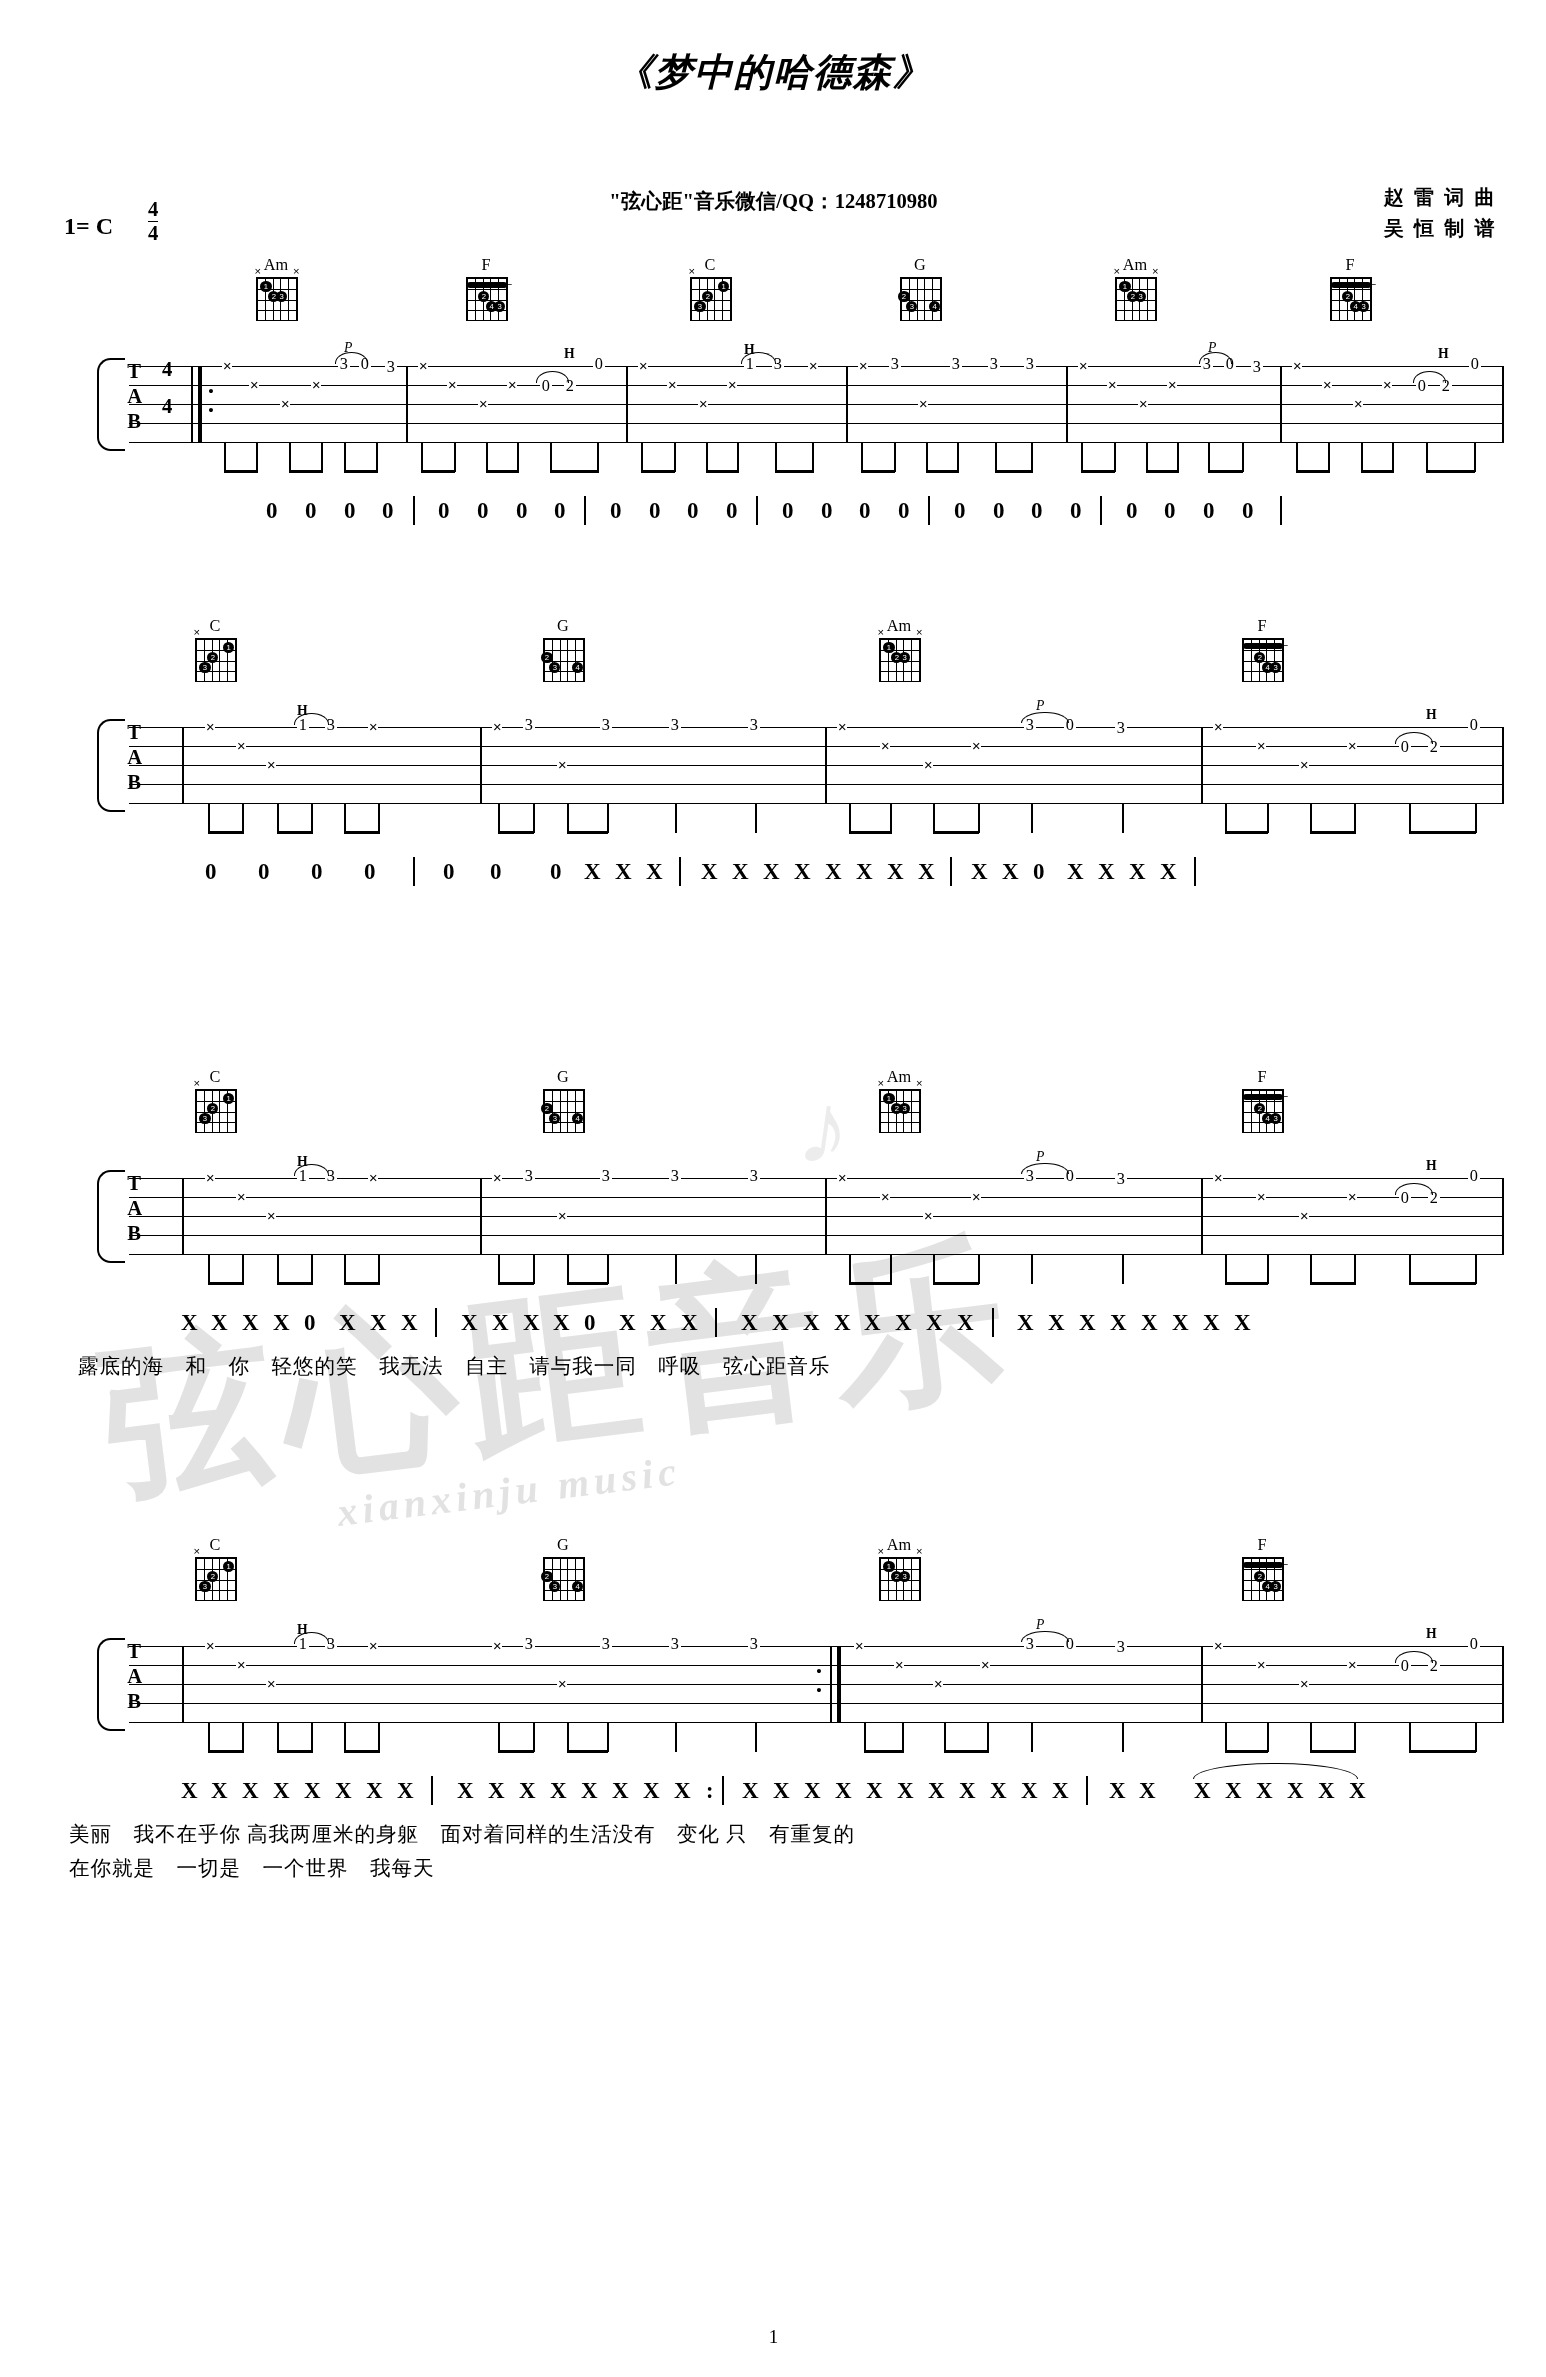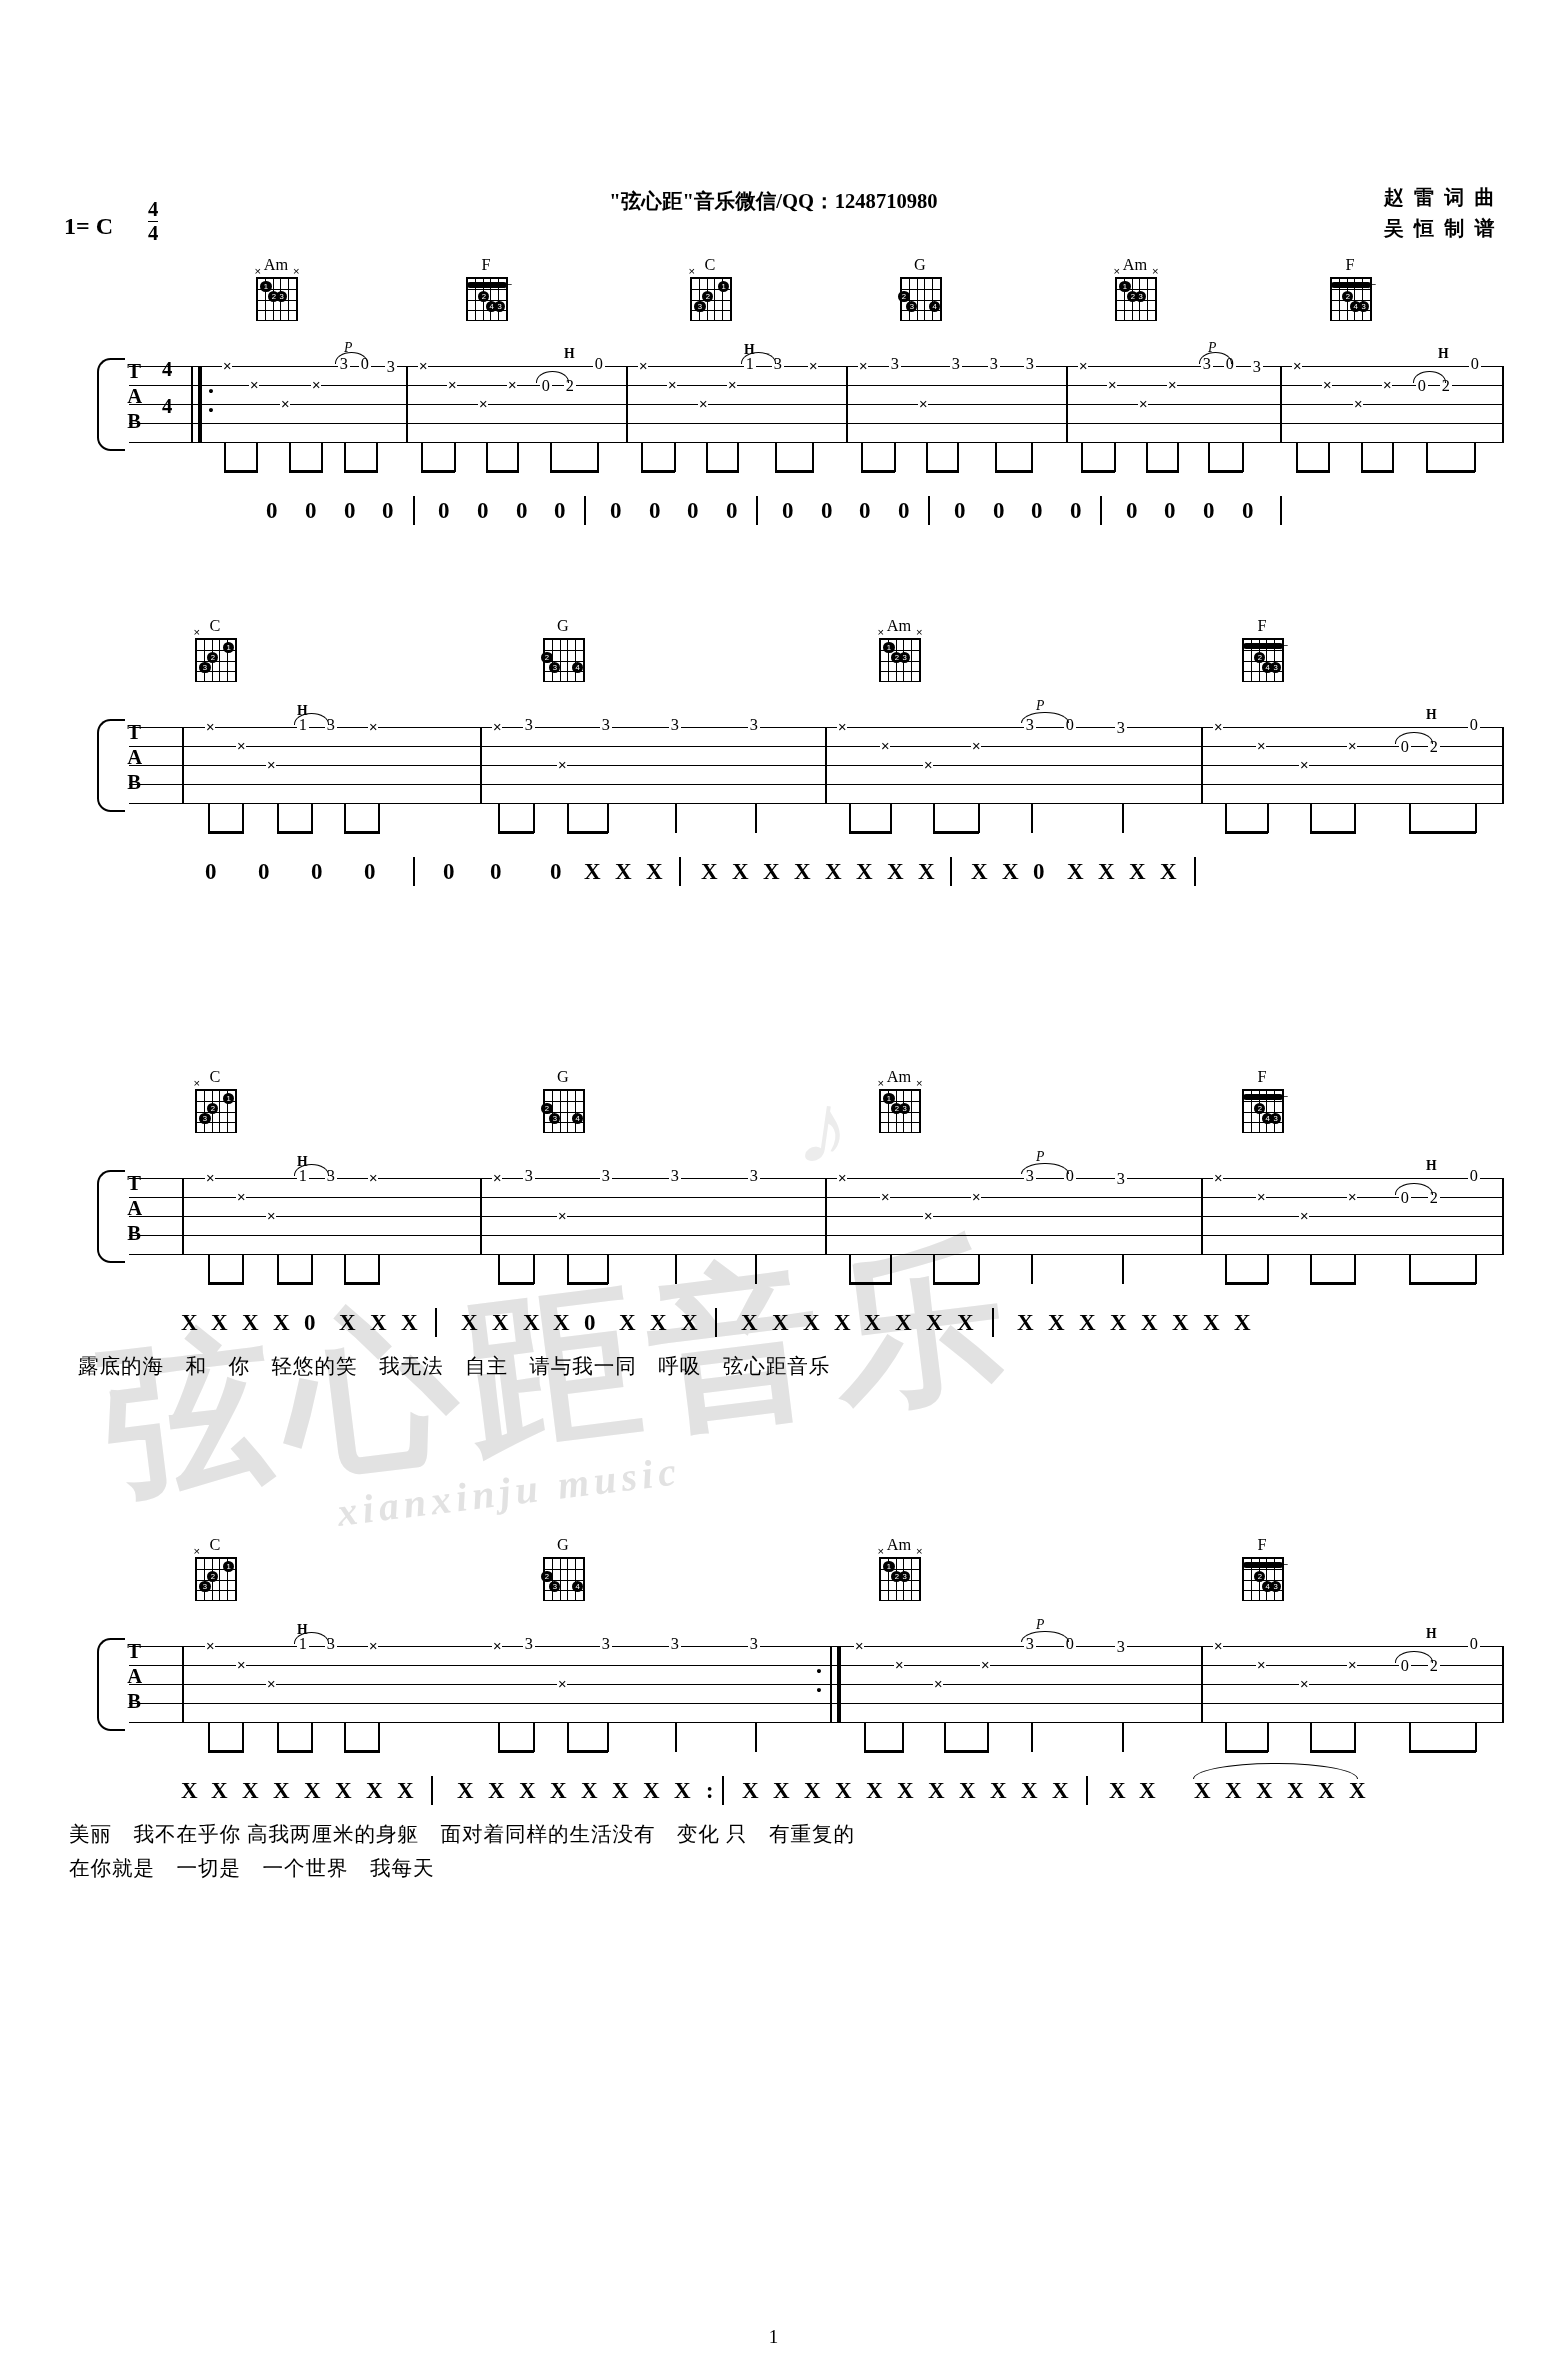--- a/index.html
+++ b/index.html
@@ -132,20 +132,21 @@
   .strum .divider{position:absolute;top:-1.7px;width:1.7px;height:29px;background:#000;}
 
   
   .lyrics{position:absolute;left:77px;width:1409px;font-size:20.6px;font-family:"Liberation Serif",serif;letter-spacing:0.9px;white-space:nowrap;}
 </style>
 </head>
 <body>
 
 <div class="sheet">
 
+  <div class="title">《梦中的哈德森》</div>
   <div class="wechat">"弦心距"音乐微信/QQ：1248710980</div>
   <div class="credit">
     <div>赵 雷 词 曲</div>
     <div>吴 恒 制 谱</div>
   </div>
   <div class="keysig">1= C</div>
   <div class="timesig">
     <span class="num">4</span>
     <span class="den">4</span>
   </div>

